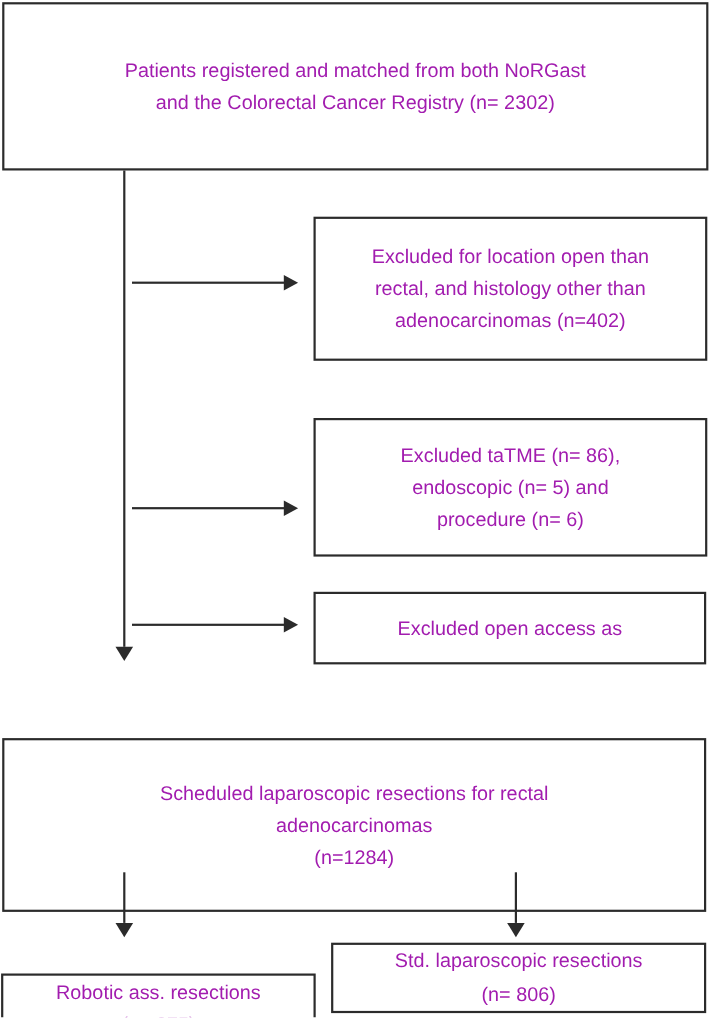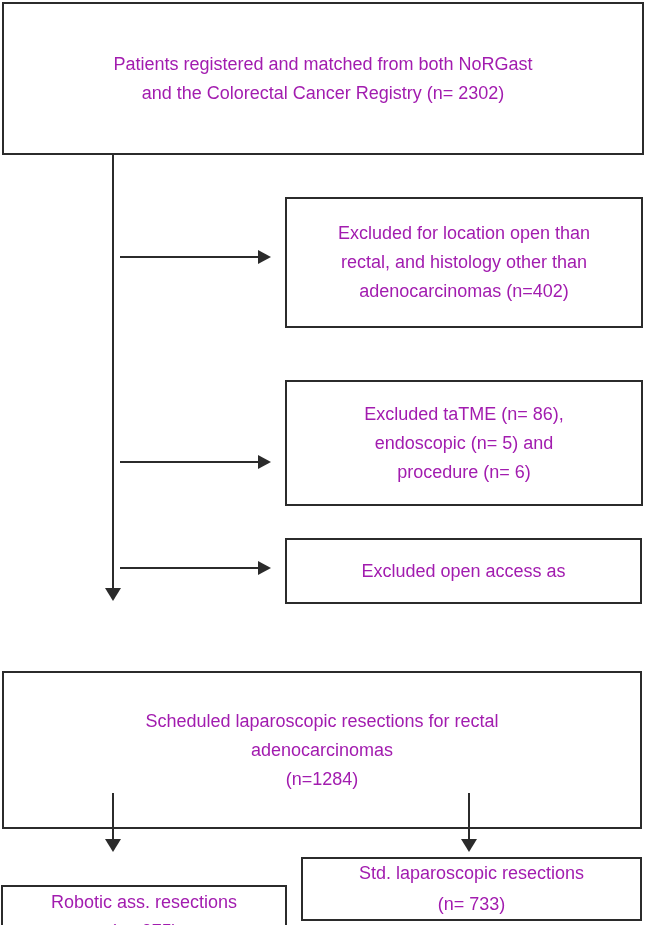--- a/index.html
+++ b/index.html
@@ -122,16 +122,16 @@
   <div class="line vline-right"></div>
   <div class="head-down head-rightb"></div>
 
   <div class="node node-robotic">
     <div>Robotic ass. resections</div>
     <div>(n= 375)</div>
   </div>
 
   <div class="node node-std">
     <div>Std. laparoscopic resections</div>
-    <div>(n= 733)</div>
+    <div>(n= 806)</div>
   </div>
 
 </div>
 
 </body></html>

